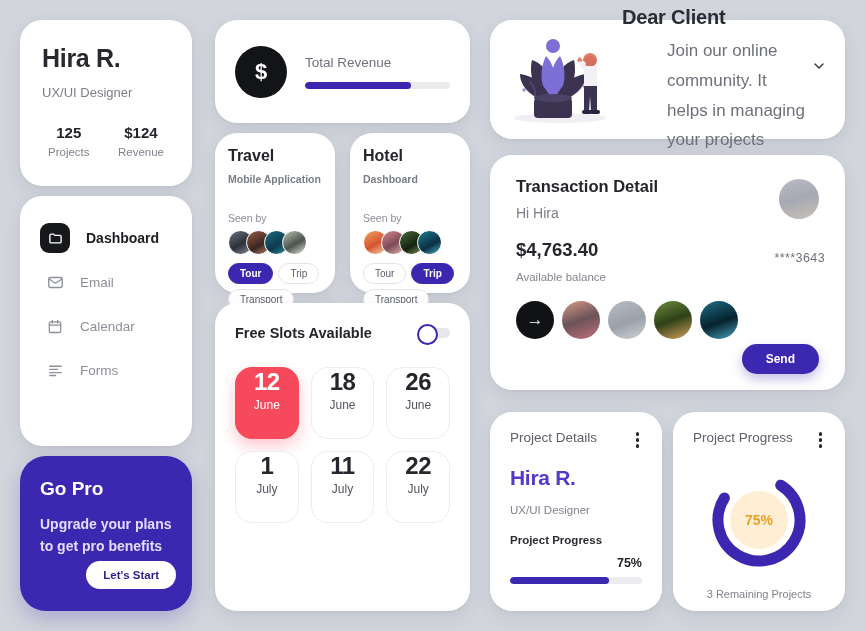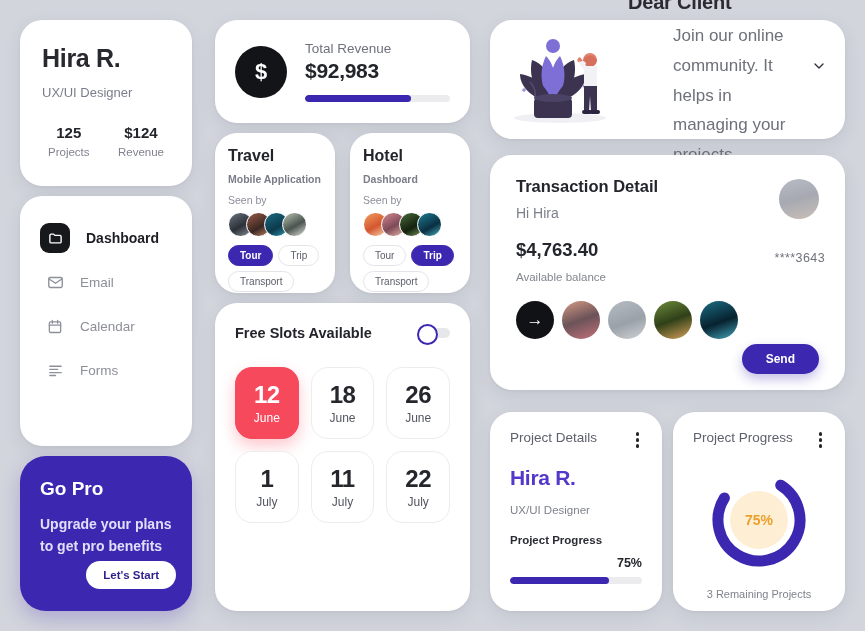--- a/index.html
+++ b/index.html
@@ -67,21 +67,21 @@
   .rev-value { font-size: 21px; font-weight: bold; color: #24252b; margin-top: 3px; letter-spacing: -0.3px; }
   .bar-track { height: 7px; border-radius: 4px; background: #ececef; margin-top: 12px; overflow: hidden; }
   .bar-fill { height: 100%; border-radius: 4px; background: #3b27b0; }
 
   
   .mini-card { top: 133px; width: 120px; height: 160px; padding: 14px 13px; }
   #travel-card { left: 215px; }
   #hotel-card { left: 350px; }
   .mini-title { font-size: 16px; font-weight: bold; color: #24252b; }
   .mini-sub { font-size: 10.5px; font-weight: bold; color: #7a7d88; margin-top: 8px; }
-  .mini-seen { font-size: 10.5px; color: #8b8e99; margin-top: 9px; }
+  .mini-seen { font-size: 10.5px; color: #8b8e99; margin-top: 27px; }
   .avatars { display: flex; margin-top: 6px; }
   .av { width: 25px; height: 25px; border-radius: 50%; margin-right: -7px; border: 1.5px solid #fff; }
   .chips { margin-top: 8px; display: flex; flex-wrap: wrap; gap: 5px; }
   .chip {
     font-size: 10px; padding: 4px 11px; border-radius: 11px;
     border: 1px solid #e3e4e9; color: #5b5e69; background: #fff;
     cursor: pointer; white-space: nowrap;
   }
   .chip.on { background: #3b27b0; color: #fff; border-color: #3b27b0; font-weight: bold; }
 
@@ -91,30 +91,30 @@
   .slots-title { font-size: 14.5px; font-weight: bold; color: #24252b; }
   .toggle { width: 30px; height: 10px; border-radius: 6px; background: #e6e7ea; position: relative; cursor: pointer; }
   .toggle::before {
     content: ""; position: absolute; left: -3px; top: -4px;
     width: 17px; height: 17px; border-radius: 50%;
     background: #fff; border: 2.5px solid #3b27b0;
   }
   .slot-grid { display: grid; grid-template-columns: repeat(3,1fr); gap: 12px; margin-top: 26px; }
   .slot {
     height: 72px; border-radius: 17px; border: 1px solid #ededf0;
-    display: flex; flex-direction: column; align-items: center; justify-content: center;
+    display: flex; flex-direction: column; align-items: center; 
     cursor: pointer; background: #fff;
   }
   .slot-day { font-size: 24px; font-weight: bold; color: #26272d; letter-spacing: -0.5px; }
   .slot-mon { font-size: 12px; color: #53555f; margin-top: 2px; }
   .slot.sel { background: #f6495c; border-color: #f6495c; box-shadow: 0 7px 15px rgba(246,73,92,0.3); }
   .slot.sel .slot-day, .slot.sel .slot-mon { color: #fff; }
 
   
-  #client-card { left: 490px; top: 20px; width: 355px; height: 119px; padding: 12px 18px; display: flex; align-items: center; gap: 12px; }
+  #client-card { left: 490px; top: 20px; width: 355px; height: 119px; padding: 12px 18px; display: flex; align-items: center; gap: 6px; }
   .client-text { flex: 1; padding-top: 2px; }
   .client-title { font-size: 20px; font-weight: bold; color: #2b2c33; letter-spacing: -0.2px; }
   .client-desc { font-size: 17px; color: #6e7179; line-height: 1.75; margin-top: 7px; margin-left: 45px; }
   .chev { color: #30313a; font-size: 17px; align-self: flex-start; margin-top: 26px; cursor: pointer; }
 
   
   #txn-card { left: 490px; top: 155px; width: 355px; height: 235px; padding: 22px 26px; }
   .txn-title { font-size: 16.5px; font-weight: bold; color: #24252b; }
   .txn-hi { font-size: 14px; color: #7c7f8a; margin-top: 9px; }
   .txn-amt { font-size: 18.5px; font-weight: bold; color: #25262c; margin-top: 18px; }
@@ -222,21 +222,20 @@
   <div class="card" id="gopro-card">
     <div class="gopro-title">Go Pro</div>
     <div class="gopro-sub">Upgrade your plans to get pro benefits</div>
     <button class="gopro-btn">Let's Start</button>
   </div>
 
   <div class="card" id="revenue-card">
     <div class="rev-coin">$</div>
     <div class="rev-right">
       <div class="rev-label">Total Revenue</div>
-      <div class="rev-value">$92,983</div>
       <div class="bar-track">
         <div class="bar-fill" id="rev-bar" style="width: 73%;"></div>
       </div>
     </div>
   </div>
 
   <div class="card mini-card" id="travel-card">
     <div class="mini-title">Travel</div>
     <div class="mini-sub">Mobile Application</div>
     <div class="mini-seen">Seen by</div>

